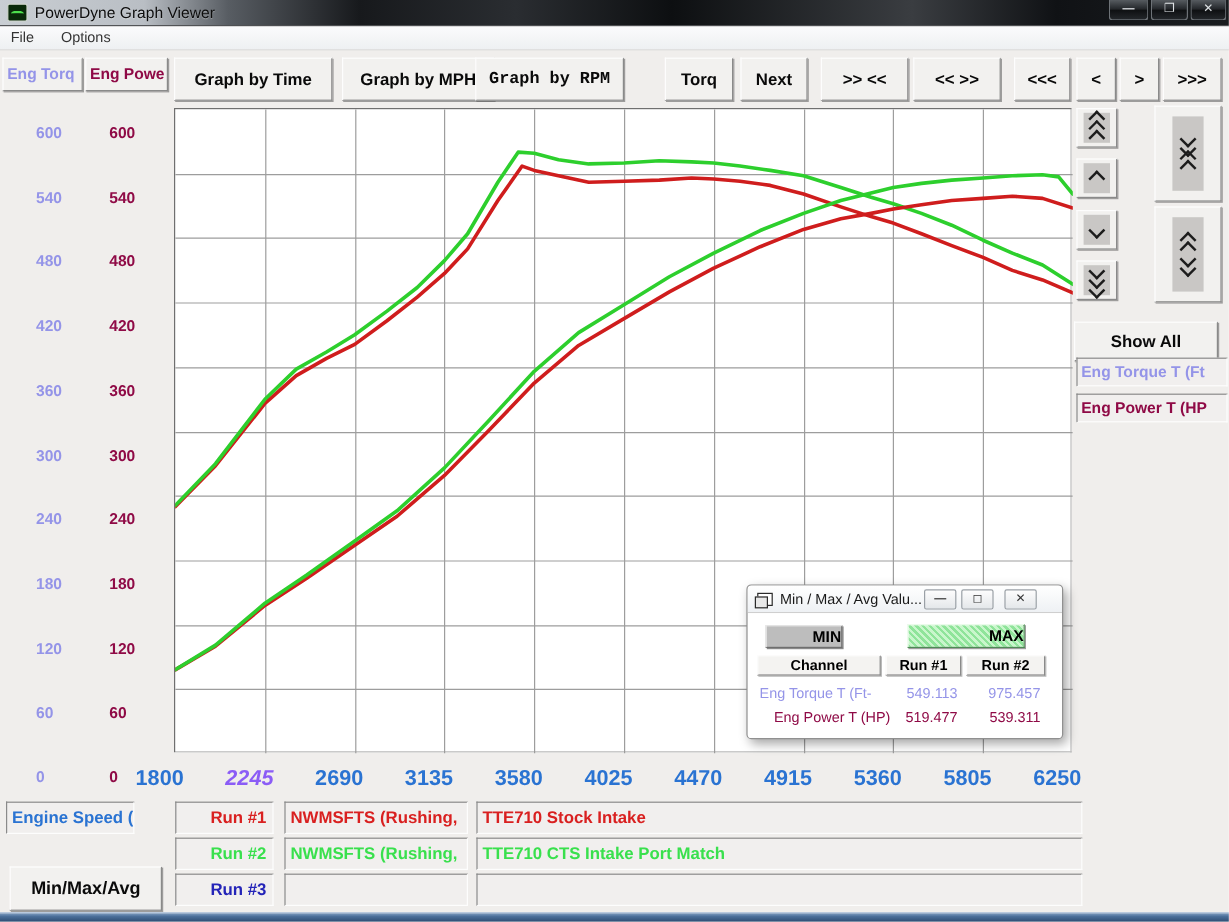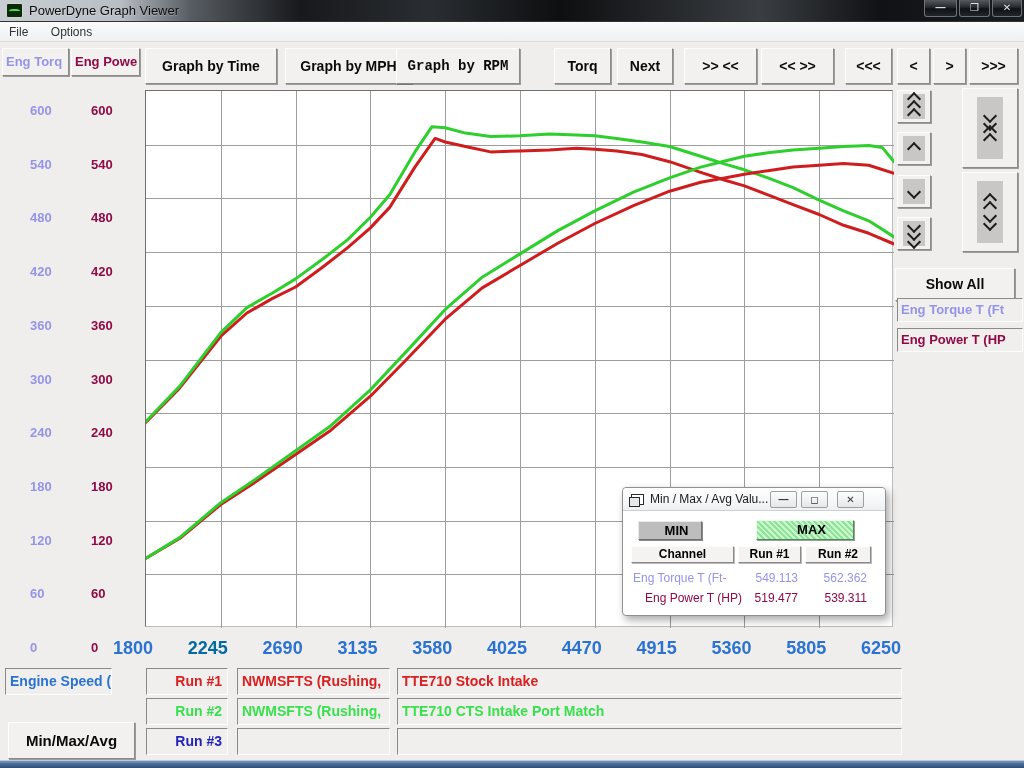--- a/index.html
+++ b/index.html
@@ -54,21 +54,21 @@
   
   #mmwin{left:622px;top:487px;width:264px;height:129px;background:#fff;
     border:1px solid #909090;border-radius:4px;box-shadow:3px 4px 9px rgba(0,0,0,.35);}
   #mmtitle{left:0;top:0;width:100%;height:23px;border-bottom:1px solid #cfcfcf;
     background:linear-gradient(#ffffff,#eef1f4);border-radius:4px 4px 0 0;}
   #mmicon{left:8px;top:6px;width:13px;height:11px;border:1px solid #2a2a2a;background:#fff;}
   #mmicon:before{content:"";position:absolute;left:-3px;top:2px;width:9px;height:8px;background:#e8e8e8;border:1px solid #2a2a2a;}
   #mmtitle .t{position:absolute;left:27px;top:4px;font-size:12px;color:#1a1a1a;}
   .mmwbtn{top:3px;height:17px;width:27px;background:linear-gradient(#fdfdfd,#e4e7ea);border:1px solid #9aa0a6;
     border-radius:2px;text-align:center;font-size:10px;line-height:15px;color:#333;font-weight:bold;}
-  .mmbtn{font-weight:bold;font-size:13px;text-align:center;padding-left:13px;}
+  .mmbtn{font-weight:bold;font-size:13px;text-align:right;padding-left:13px;}
   #mm-min{left:15px;top:33px;width:64px;height:19px;line-height:17px;background:#bdbdbd;
     border:1px solid;border-color:#e9e9e9 #6f6f6f #6f6f6f #e9e9e9;box-shadow:1px 1px 0 rgba(60,60,60,.6);}
   #mm-max{left:133px;top:32px;width:98px;height:20px;line-height:18px;
     background:repeating-linear-gradient(45deg,#8fe49a 0 2px,#c9f6cc 2px 4px);
     border:1px solid;border-color:#eafbea #4e8a55 #4e8a55 #eafbea;box-shadow:1px 1px 0 rgba(60,60,60,.5);}
   .mmhdr{top:58px;height:17px;line-height:15px;font-weight:bold;font-size:12px;text-align:center;
     background:#f4f3f1;border:1px solid;border-color:#fdfdfd #8a8a8a #8a8a8a #fdfdfd;box-shadow:1px 1px 0 rgba(120,120,120,.5);}
   .mmcell{position:absolute;height:16px;line-height:16px;font-size:12px;font-weight:normal;white-space:nowrap;}
 
   
@@ -155,21 +155,21 @@
     <div class="ylab" style="left: 91px; top: 296.8px; color: rgb(143, 10, 70);">360</div>
     <div class="ylab" style="left: 91px; top: 350.5px; color: rgb(143, 10, 70);">300</div>
     <div class="ylab" style="left: 91px; top: 404.2px; color: rgb(143, 10, 70);">240</div>
     <div class="ylab" style="left: 91px; top: 457.9px; color: rgb(143, 10, 70);">180</div>
     <div class="ylab" style="left: 91px; top: 511.6px; color: rgb(143, 10, 70);">120</div>
     <div class="ylab" style="left: 91px; top: 565.3px; color: rgb(143, 10, 70);">60</div>
     <div class="ylab" style="left: 91px; top: 619px; color: rgb(143, 10, 70);">0</div>
   </div>
 <div id="x-labels">
     <div class="xlab" style="left: 113px; color: rgb(42, 115, 210);">1800</div>
-    <div class="xlab" style="left: 187.8px; color: #0369a1;">2245</div>
+    <div class="xlab" style="left: 187.8px; color: #8b5cf6; font-style: italic;">2245</div>
     <div class="xlab" style="left: 262.6px; color: rgb(42, 115, 210);">2690</div>
     <div class="xlab" style="left: 337.4px; color: rgb(42, 115, 210);">3135</div>
     <div class="xlab" style="left: 412.2px; color: rgb(42, 115, 210);">3580</div>
     <div class="xlab" style="left: 487px; color: rgb(42, 115, 210);">4025</div>
     <div class="xlab" style="left: 561.8px; color: rgb(42, 115, 210);">4470</div>
     <div class="xlab" style="left: 636.6px; color: rgb(42, 115, 210);">4915</div>
     <div class="xlab" style="left: 711.4px; color: rgb(42, 115, 210);">5360</div>
     <div class="xlab" style="left: 786.2px; color: rgb(42, 115, 210);">5805</div>
     <div class="xlab" style="left: 861px; color: rgb(42, 115, 210);">6250</div>
   </div>
@@ -231,21 +231,21 @@
     <div class="mmwbtn abs" style="left:214px;">✕</div>
   </div>
   <div id="mm-min" class="mmbtn abs">MIN</div>
   <div id="mm-max" class="mmbtn abs">MAX</div>
   <div class="mmhdr abs" style="left:8px;width:103px;">Channel</div>
   <div class="mmhdr abs" style="left:115px;width:63px;">Run #1</div>
   <div class="mmhdr abs" style="left:182px;width:66px;">Run #2</div>
   <div id="mmrows">
       <div class="mmcell" style="left: 10px; top: 82px; width: 105px; text-align: left; color: rgb(148, 148, 232);">Eng Torque T (Ft-</div>
       <div class="mmcell" style="left: 115px; top: 82px; width: 60px; text-align: right; color: rgb(148, 148, 232);">549.113</div>
-      <div class="mmcell" style="left: 182px; top: 82px; width: 62px; text-align: right; color: rgb(148, 148, 232);">562.362</div>
+      <div class="mmcell" style="left: 182px; top: 82px; width: 62px; text-align: right; color: rgb(148, 148, 232);">975.457</div>
       <div class="mmcell" style="left: 10px; top: 102px; width: 105px; text-align: left; color: rgb(143, 10, 70); padding-left: 12px;">Eng Power T (HP)</div>
       <div class="mmcell" style="left: 115px; top: 102px; width: 60px; text-align: right; color: rgb(143, 10, 70);">519.477</div>
       <div class="mmcell" style="left: 182px; top: 102px; width: 62px; text-align: right; color: rgb(143, 10, 70);">539.311</div>
     </div>
 </div>
 
 <div class="sunken blabel abs" style="left: 5px; top: 668px; width: 107px; height: 27px; line-height: 25px; padding-left: 4px; font-size: 14px; color: rgb(42, 115, 210);">Engine Speed (RI</div>
 <div id="run-rows">
     <div class="runlab sunken blabel abs" style="left: 146px; top: 668px; color: rgb(217, 32, 32);">Run #1</div>
     <div class="runfld sunken blabel abs" style="left: 237px; top: 668px; width: 153px; color: rgb(217, 32, 32);">NWMSFTS (Rushing,</div>

